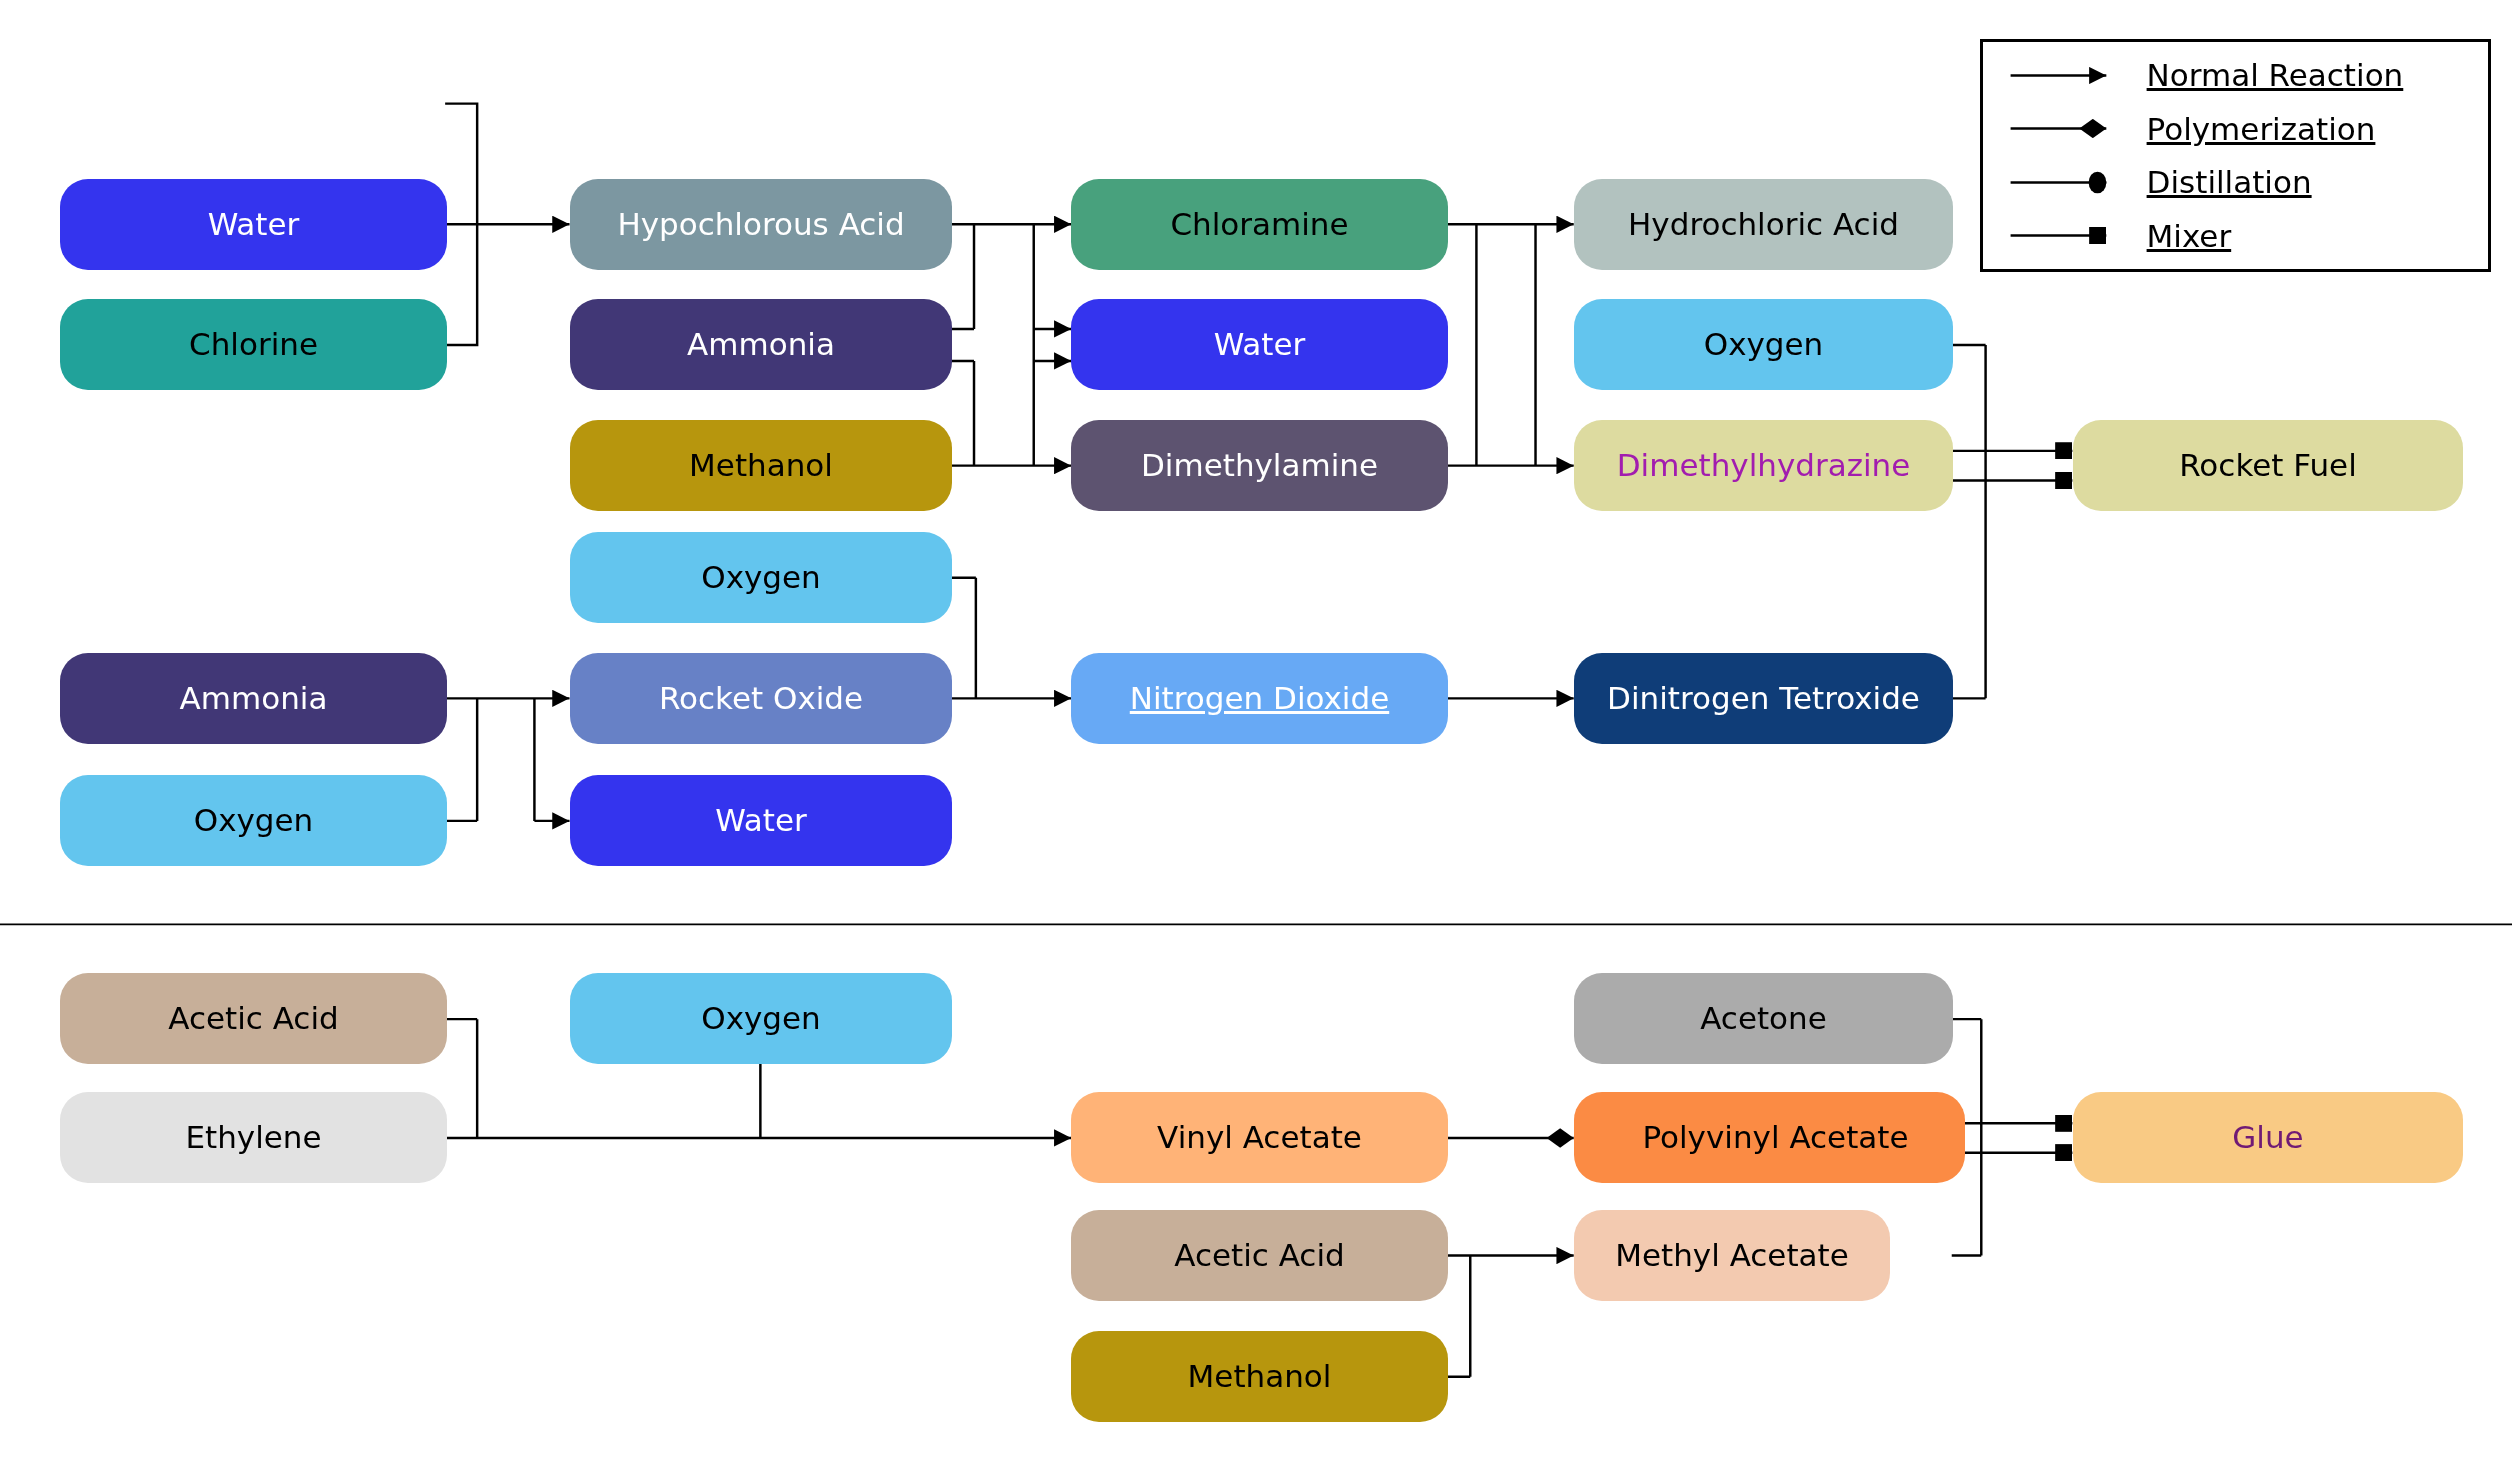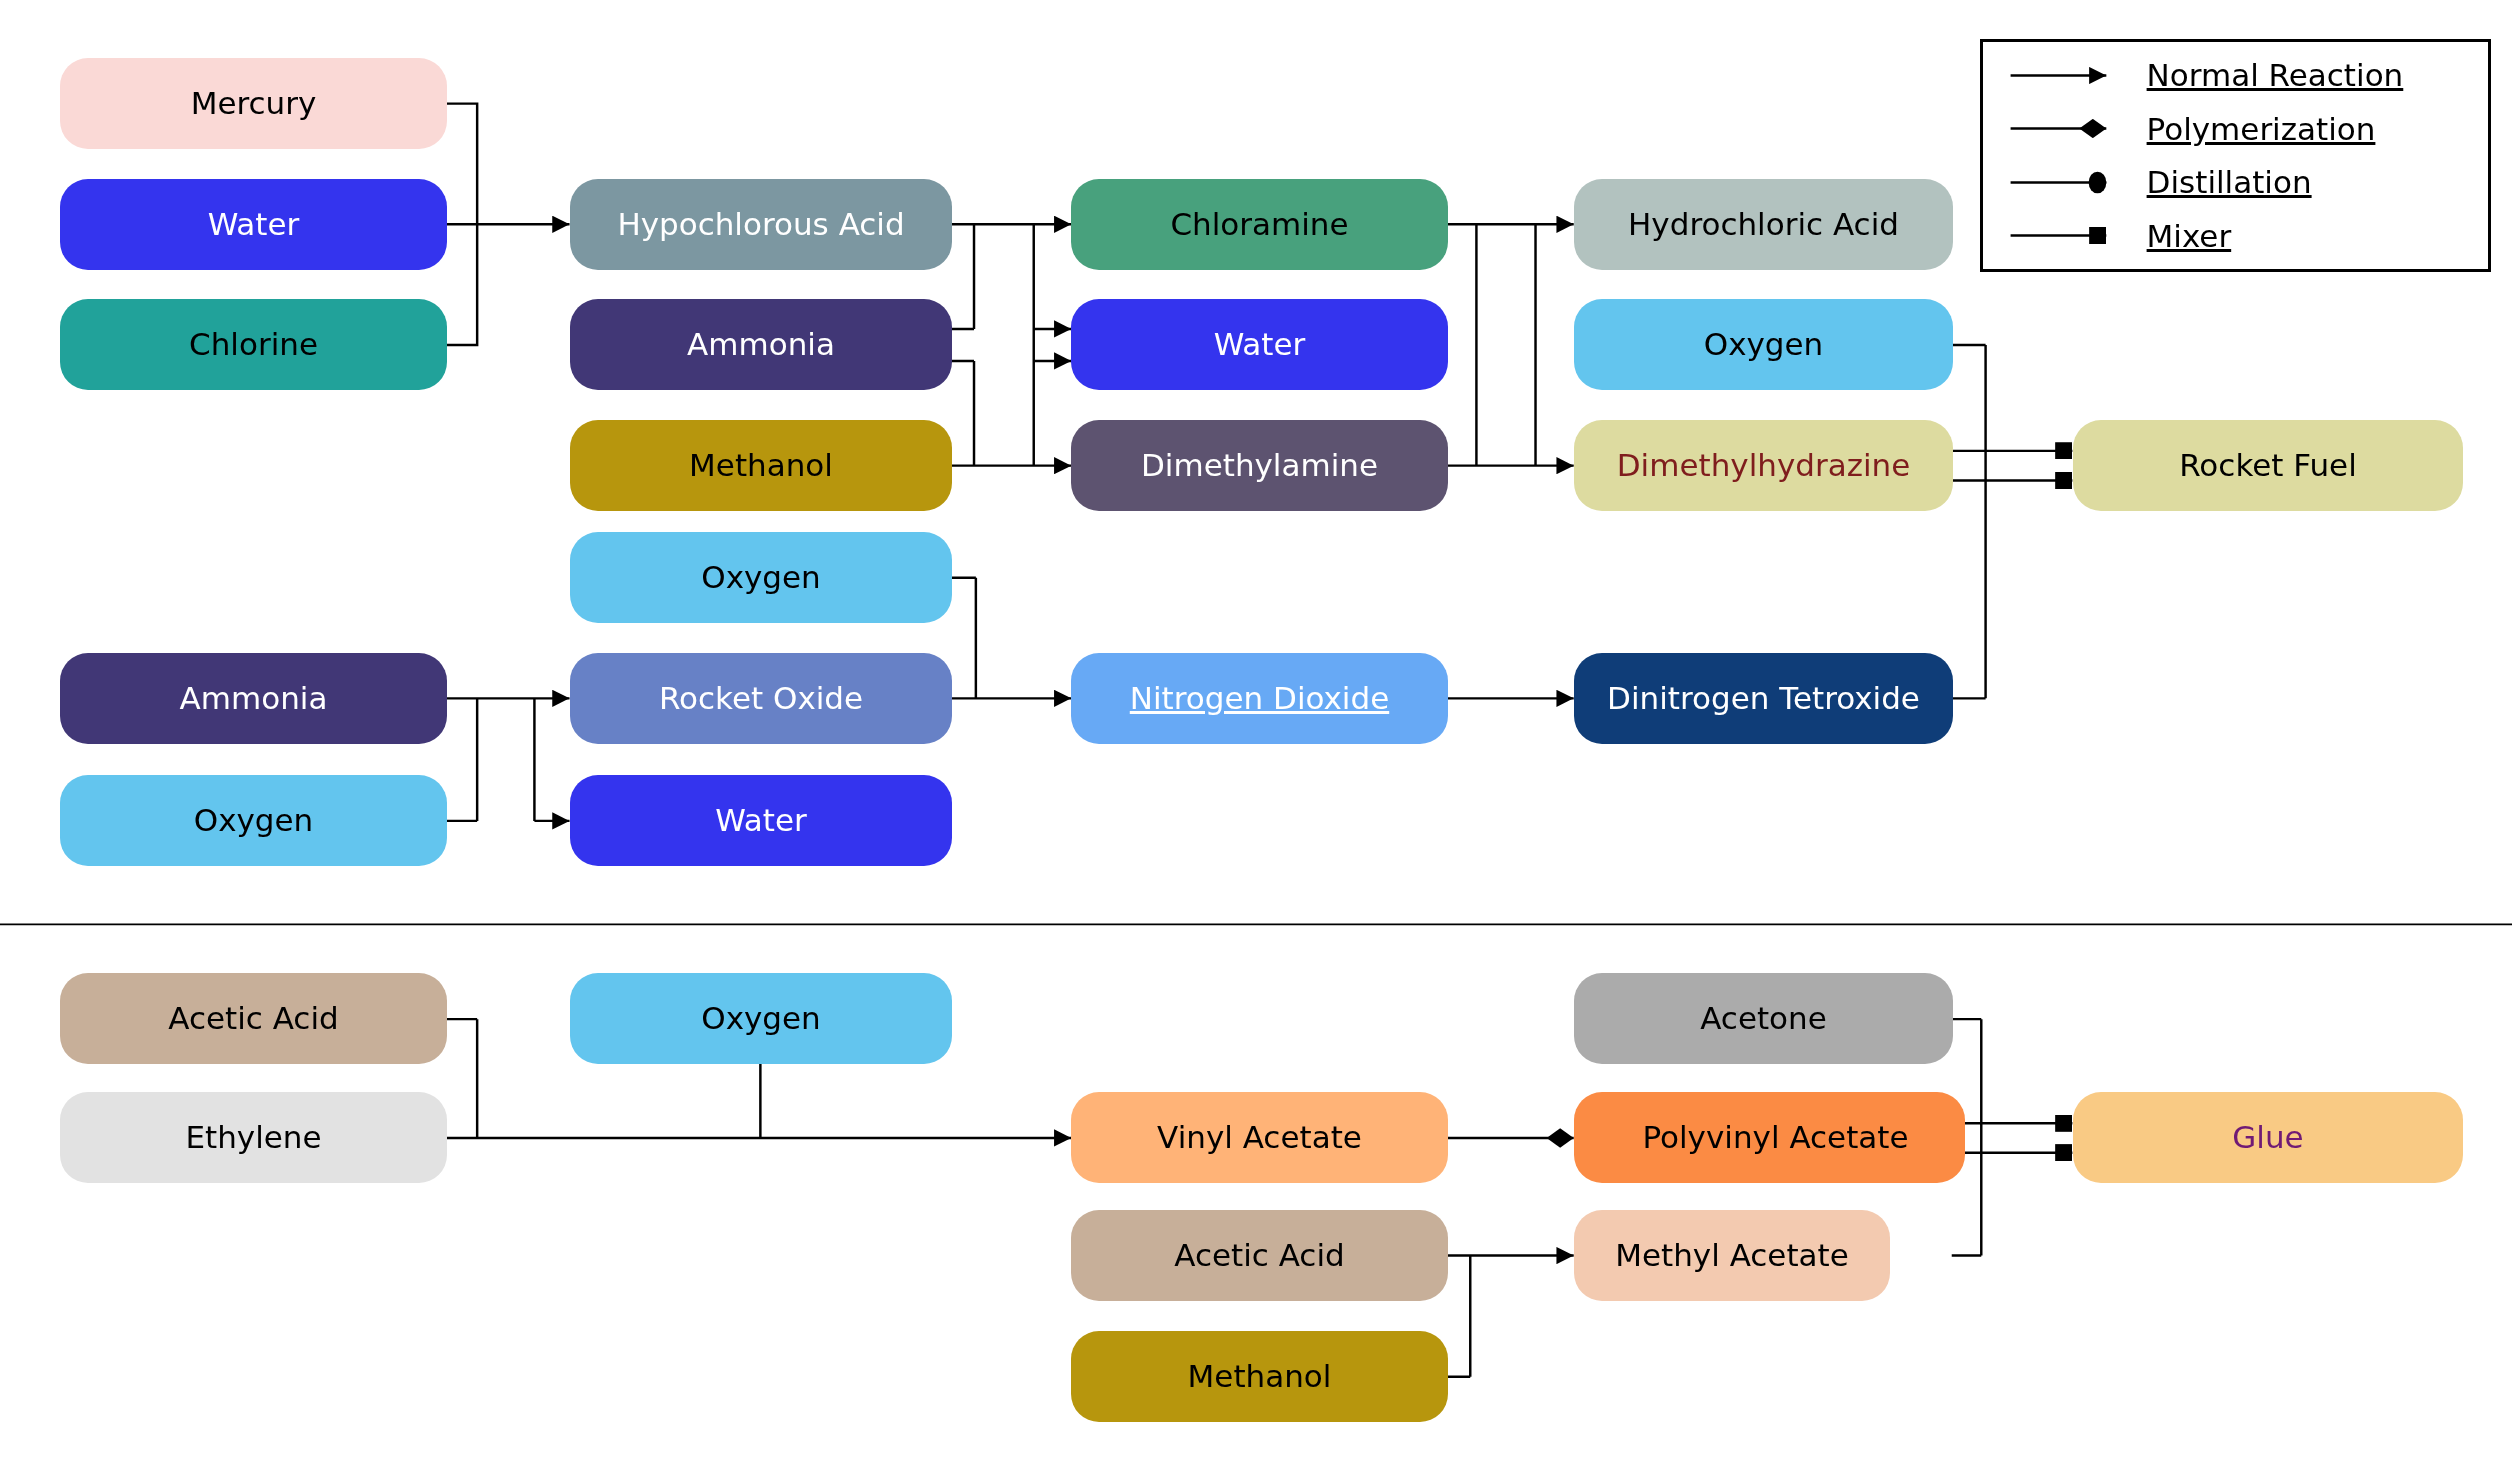--- a/index.html
+++ b/index.html
@@ -76,35 +76,34 @@
     <path d="M2350,1848 H2556" marker-end="url(#m-diamond)"></path>
 
     <path d="M2350,2236 H2388 M2388,2039 V2236"></path>
     <path d="M2350,2039 H2556" marker-end="url(#m-arrow)"></path>
 
     <path d="M3170,1655 H3218 M3218,1655 V2039 M3170,2039 H3218 M3170,1824 H3218 M3170,1872 H3218"></path>
     <path d="M3218,1824 H3366" marker-end="url(#m-square)"></path>
     <path d="M3218,1872 H3366" marker-end="url(#m-square)"></path>
   </svg>
 
-  <div class="node" style="left: 60px; top: 58px; width: 387px; background-color: rgb(250, 217, 214); color: rgb(0, 0, 0);">Mercury</div>
   <div class="node" style="left: 60px; top: 179px; width: 387px; background-color: rgb(52, 52, 238); color: rgb(255, 255, 255);">Water</div>
   <div class="node" style="left: 60px; top: 299px; width: 387px; background-color: rgb(33, 162, 154); color: rgb(0, 0, 0);">Chlorine</div>
 
   <div class="node" style="left: 570px; top: 179px; width: 382px; background-color: rgb(124, 151, 161); color: rgb(255, 255, 255);">Hypochlorous Acid</div>
   <div class="node" style="left: 570px; top: 299px; width: 382px; background-color: rgb(65, 55, 118); color: rgb(255, 255, 255);">Ammonia</div>
   <div class="node" style="left: 570px; top: 420px; width: 382px; background-color: rgb(183, 150, 13); color: rgb(0, 0, 0);">Methanol</div>
 
   <div class="node" style="left: 1071px; top: 179px; width: 377px; background-color: rgb(72, 161, 125); color: rgb(0, 0, 0);">Chloramine</div>
   <div class="node" style="left: 1071px; top: 299px; width: 377px; background-color: rgb(52, 52, 238); color: rgb(255, 255, 255);">Water</div>
   <div class="node" style="left: 1071px; top: 420px; width: 377px; background-color: rgb(93, 83, 112); color: rgb(255, 255, 255);">Dimethylamine</div>
 
   <div class="node" style="left: 1574px; top: 179px; width: 379px; background-color: rgb(178, 194, 191); color: rgb(0, 0, 0);">Hydrochloric Acid</div>
   <div class="node" style="left: 1574px; top: 299px; width: 379px; background-color: rgb(99, 197, 238); color: rgb(0, 0, 0);">Oxygen</div>
-  <div class="node" style="left: 1574px; top: 420px; width: 379px; background-color: rgb(221, 219, 160); color: #7f1d1d;">Dimethylhydrazine</div>
+  <div class="node" style="left: 1574px; top: 420px; width: 379px; background-color: rgb(221, 219, 160); color: #a21caf;">Dimethylhydrazine</div>
 
   <div class="node" style="left: 2073px; top: 420px; width: 390px; background-color: rgb(221, 219, 160); color: rgb(0, 0, 0);">Rocket Fuel</div>
 
   <div class="node" style="left: 570px; top: 532px; width: 382px; background-color: rgb(99, 197, 238); color: rgb(0, 0, 0);">Oxygen</div>
 
   <div class="node" style="left: 60px; top: 653px; width: 387px; background-color: rgb(65, 55, 118); color: rgb(255, 255, 255);">Ammonia</div>
   <div class="node" style="left: 570px; top: 653px; width: 382px; background-color: rgb(103, 129, 198); color: rgb(255, 255, 255);">Rocket Oxide</div>
   <div class="node" style="left: 60px; top: 775px; width: 387px; background-color: rgb(99, 197, 238); color: rgb(0, 0, 0);">Oxygen</div>
   <div class="node" style="left: 570px; top: 775px; width: 382px; background-color: rgb(52, 52, 238); color: rgb(255, 255, 255);">Water</div>
   <div class="node" style="left: 1071px; top: 653px; width: 377px; background-color: rgb(103, 169, 245); color: rgb(255, 255, 255); text-decoration: underline;">Nitrogen Dioxide</div>

